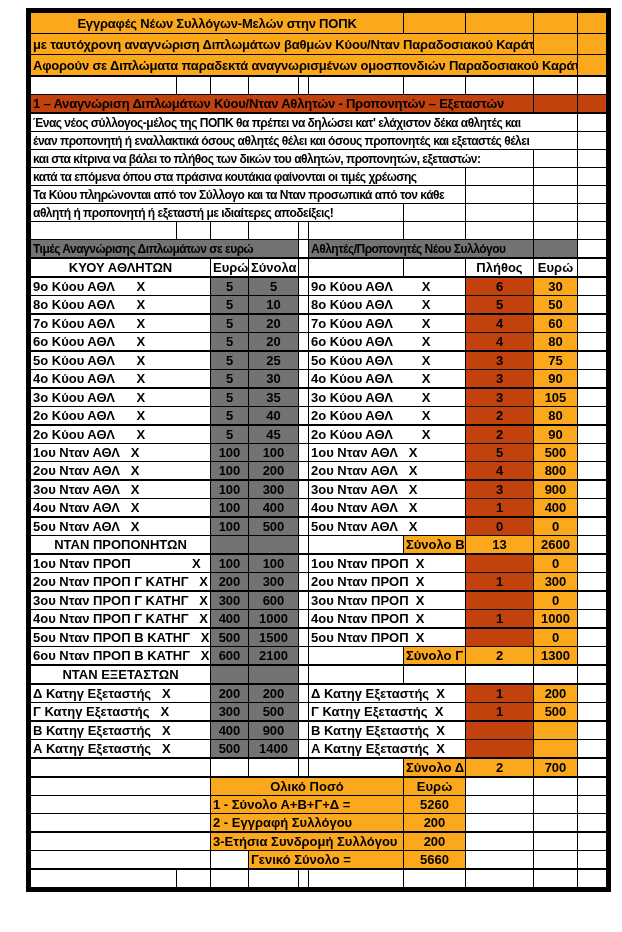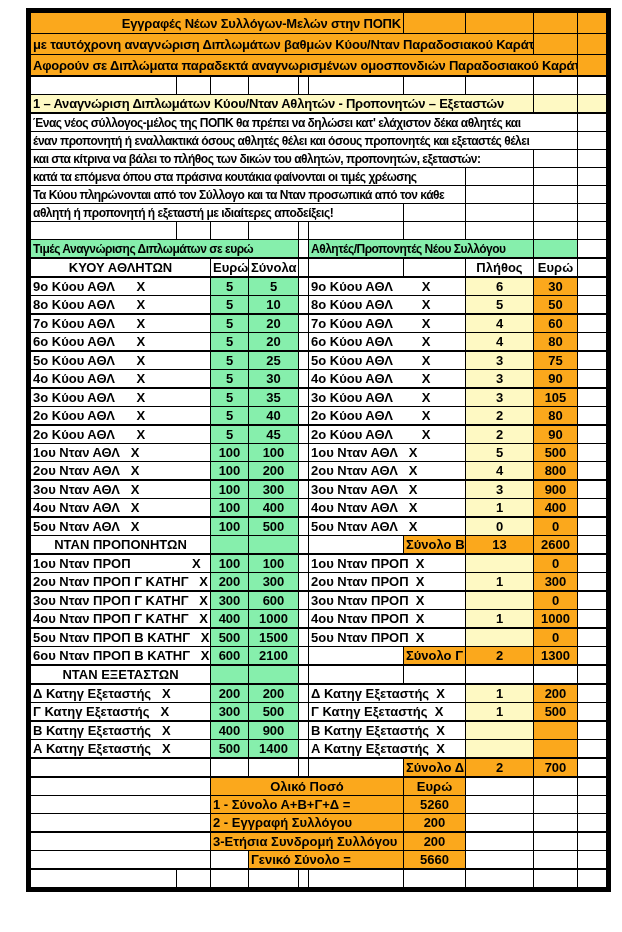--- a/index.html
+++ b/index.html
@@ -2,25 +2,25 @@
 <html><head>
 <meta charset="utf-8">
 <style>
   html,body{margin:0;padding:0;}
   body{width:622px;height:932px;background:#ffffff;font-family:"Liberation Sans",sans-serif;position:relative;}
   .sheet{position:absolute;top:8px;left:26px;}
   table{border-collapse:collapse;table-layout:fixed;width:580px;border:5px solid #000;}
   td{border:1px solid #000;height:17px;padding:0 2px;font-weight:bold;font-size:13px;color:#000;
      overflow:hidden;white-space:pre;text-align:center;vertical-align:middle;line-height:1;}
   tr.hb td{border-bottom-width:2px;}
-  tr.rh-t td{height:20px;text-align:right;}
+  tr.rh-t td{height:20px;}
   .al-l{text-align:left;}
   .bg-o{background:#FBA81C;}
-  .bg-y{background:#fef9c3;}
-  .bg-g{background:#86efac;}
+  .bg-y{background:#c2410c;}
+  .bg-g{background:#737373;}
   .bg-w{background:#ffffff;}
   .fs-t{font-size:13px;letter-spacing:-0.2px;}
   .fs-i{font-size:12px;letter-spacing:-0.5px;}
 </style>
 </head>
 <body>
 
 <div class="sheet">
   <table>
     <colgroup>

